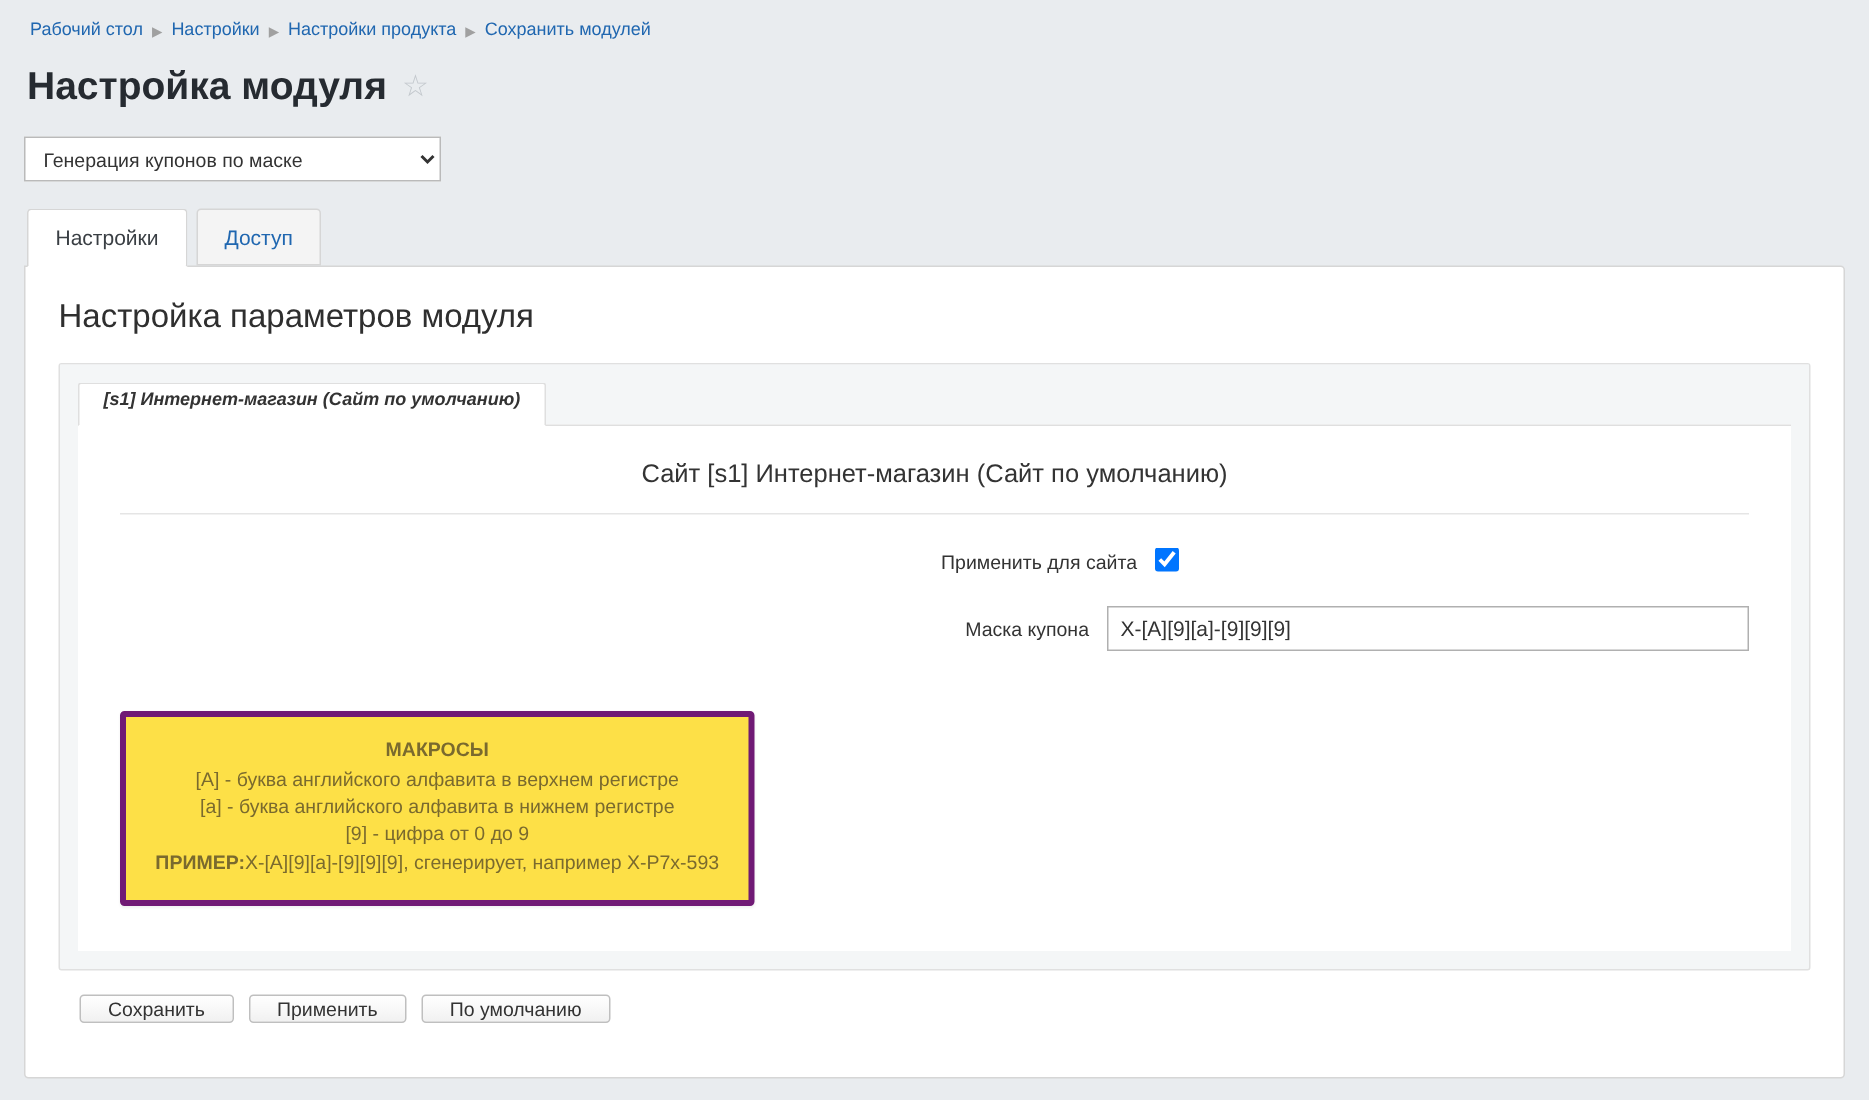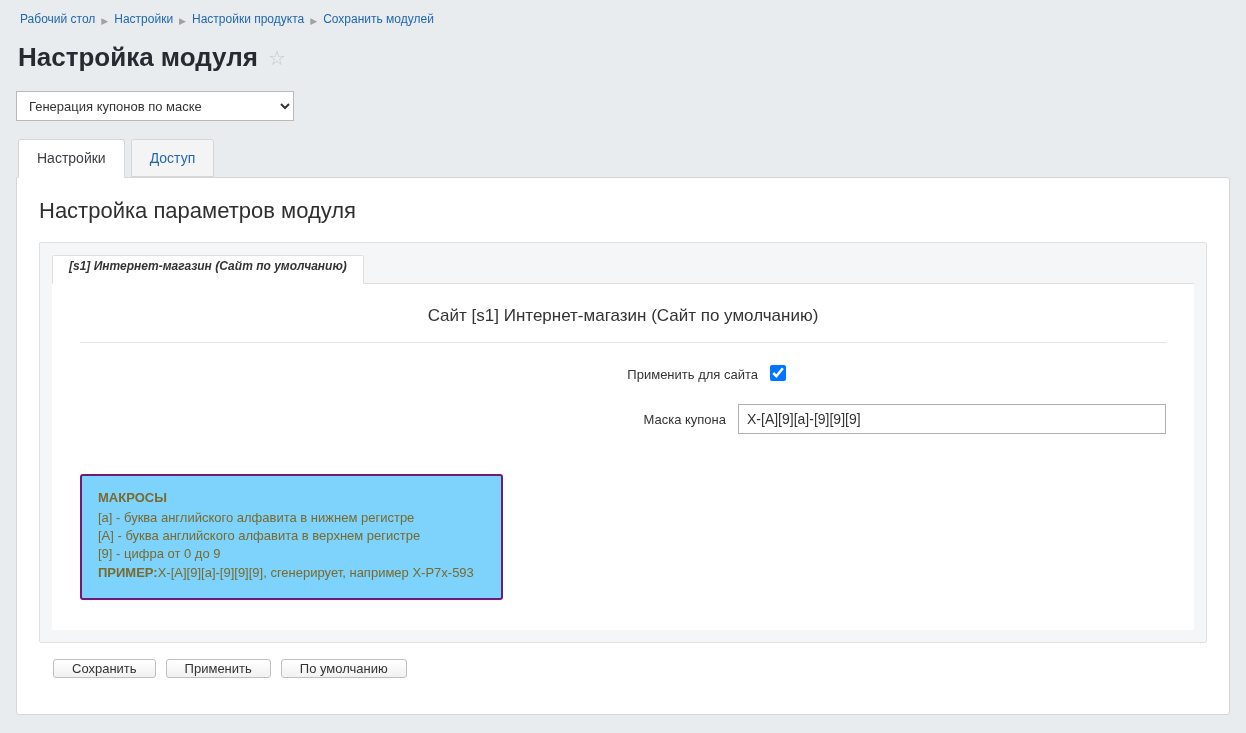--- a/index.html
+++ b/index.html
@@ -158,26 +158,27 @@
       padding: 4px 8px;
       font-size: 14px;
       color: #333;
     }
     .form-field input[type="checkbox"] {
       width: 16px;
       height: 16px;
     }
     .help-box {
       width: 423px;
-      background: #7dd3fc;
-      border: 2px solid #701a75;
+      background: #fde047;
+      border: 4px solid #701a75;
       border-radius: 3px;
       padding: 14px 16px 16px 16px;
       margin-top: 40px;
       box-shadow: 0 1px 2px rgba(0,0,0,0.06);
+      text-align: center;
     }
     .help-title {
       font-weight: 700;
       color: #7a6a2e;
       font-size: 13px;
       margin-bottom: 4px;
     }
     .help-line {
       color: #7a6a2e;
       font-size: 13px;
@@ -249,22 +250,22 @@
 
         <div class="form-row">
           <div class="form-label">Маска купона</div>
           <div class="form-field">
             <input type="text" value="X-[A][9][a]-[9][9][9]" style="">
           </div>
         </div>
 
         <div class="help-box">
           <div class="help-title">МАКРОСЫ</div>
+          <div class="help-line">[A] - буква английского алфавита в верхнем регистре</div>
           <div class="help-line">[a] - буква английского алфавита в нижнем регистре</div>
-          <div class="help-line">[A] - буква английского алфавита в верхнем регистре</div>
           <div class="help-line">[9] - цифра от 0 до 9</div>
           <div class="help-line">
             <strong>ПРИМЕР:</strong><span>X-[A][9][a]-[9][9][9], сгенерирует, например X-P7x-593</span>
           </div>
         </div>
       </div>
     </div>
 
     <div class="button-row">
       <button class="btn">Сохранить</button>

